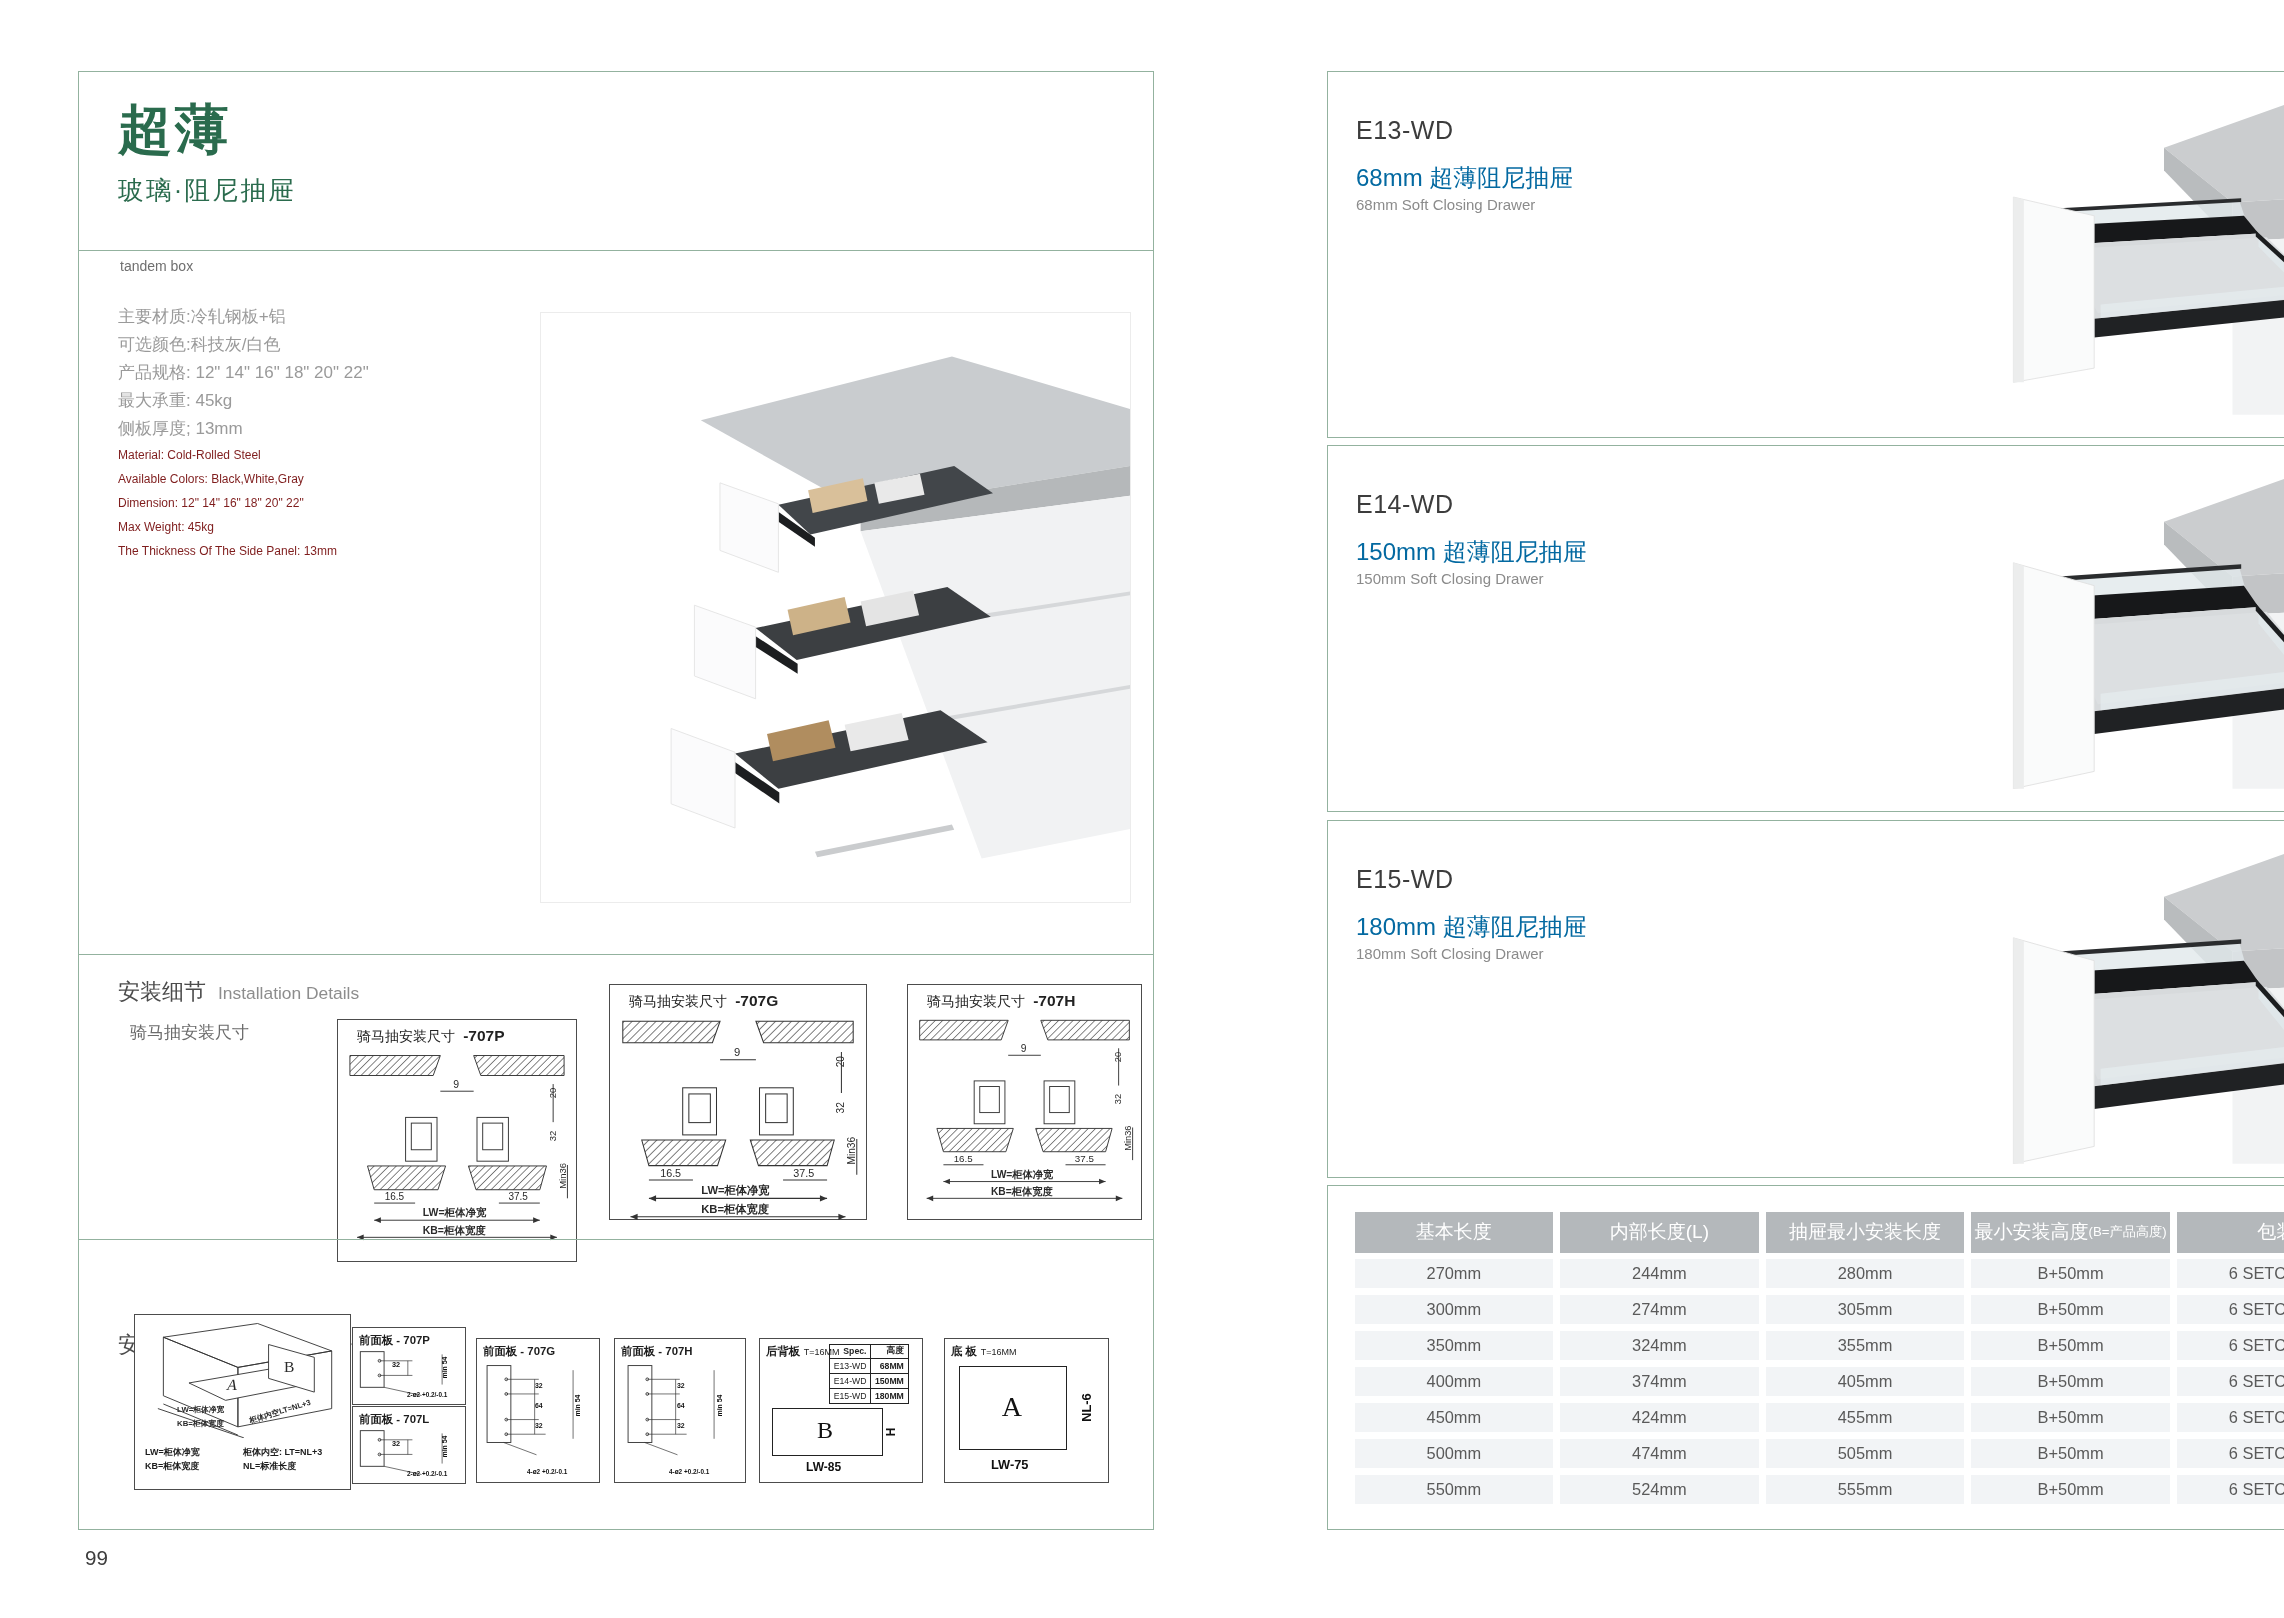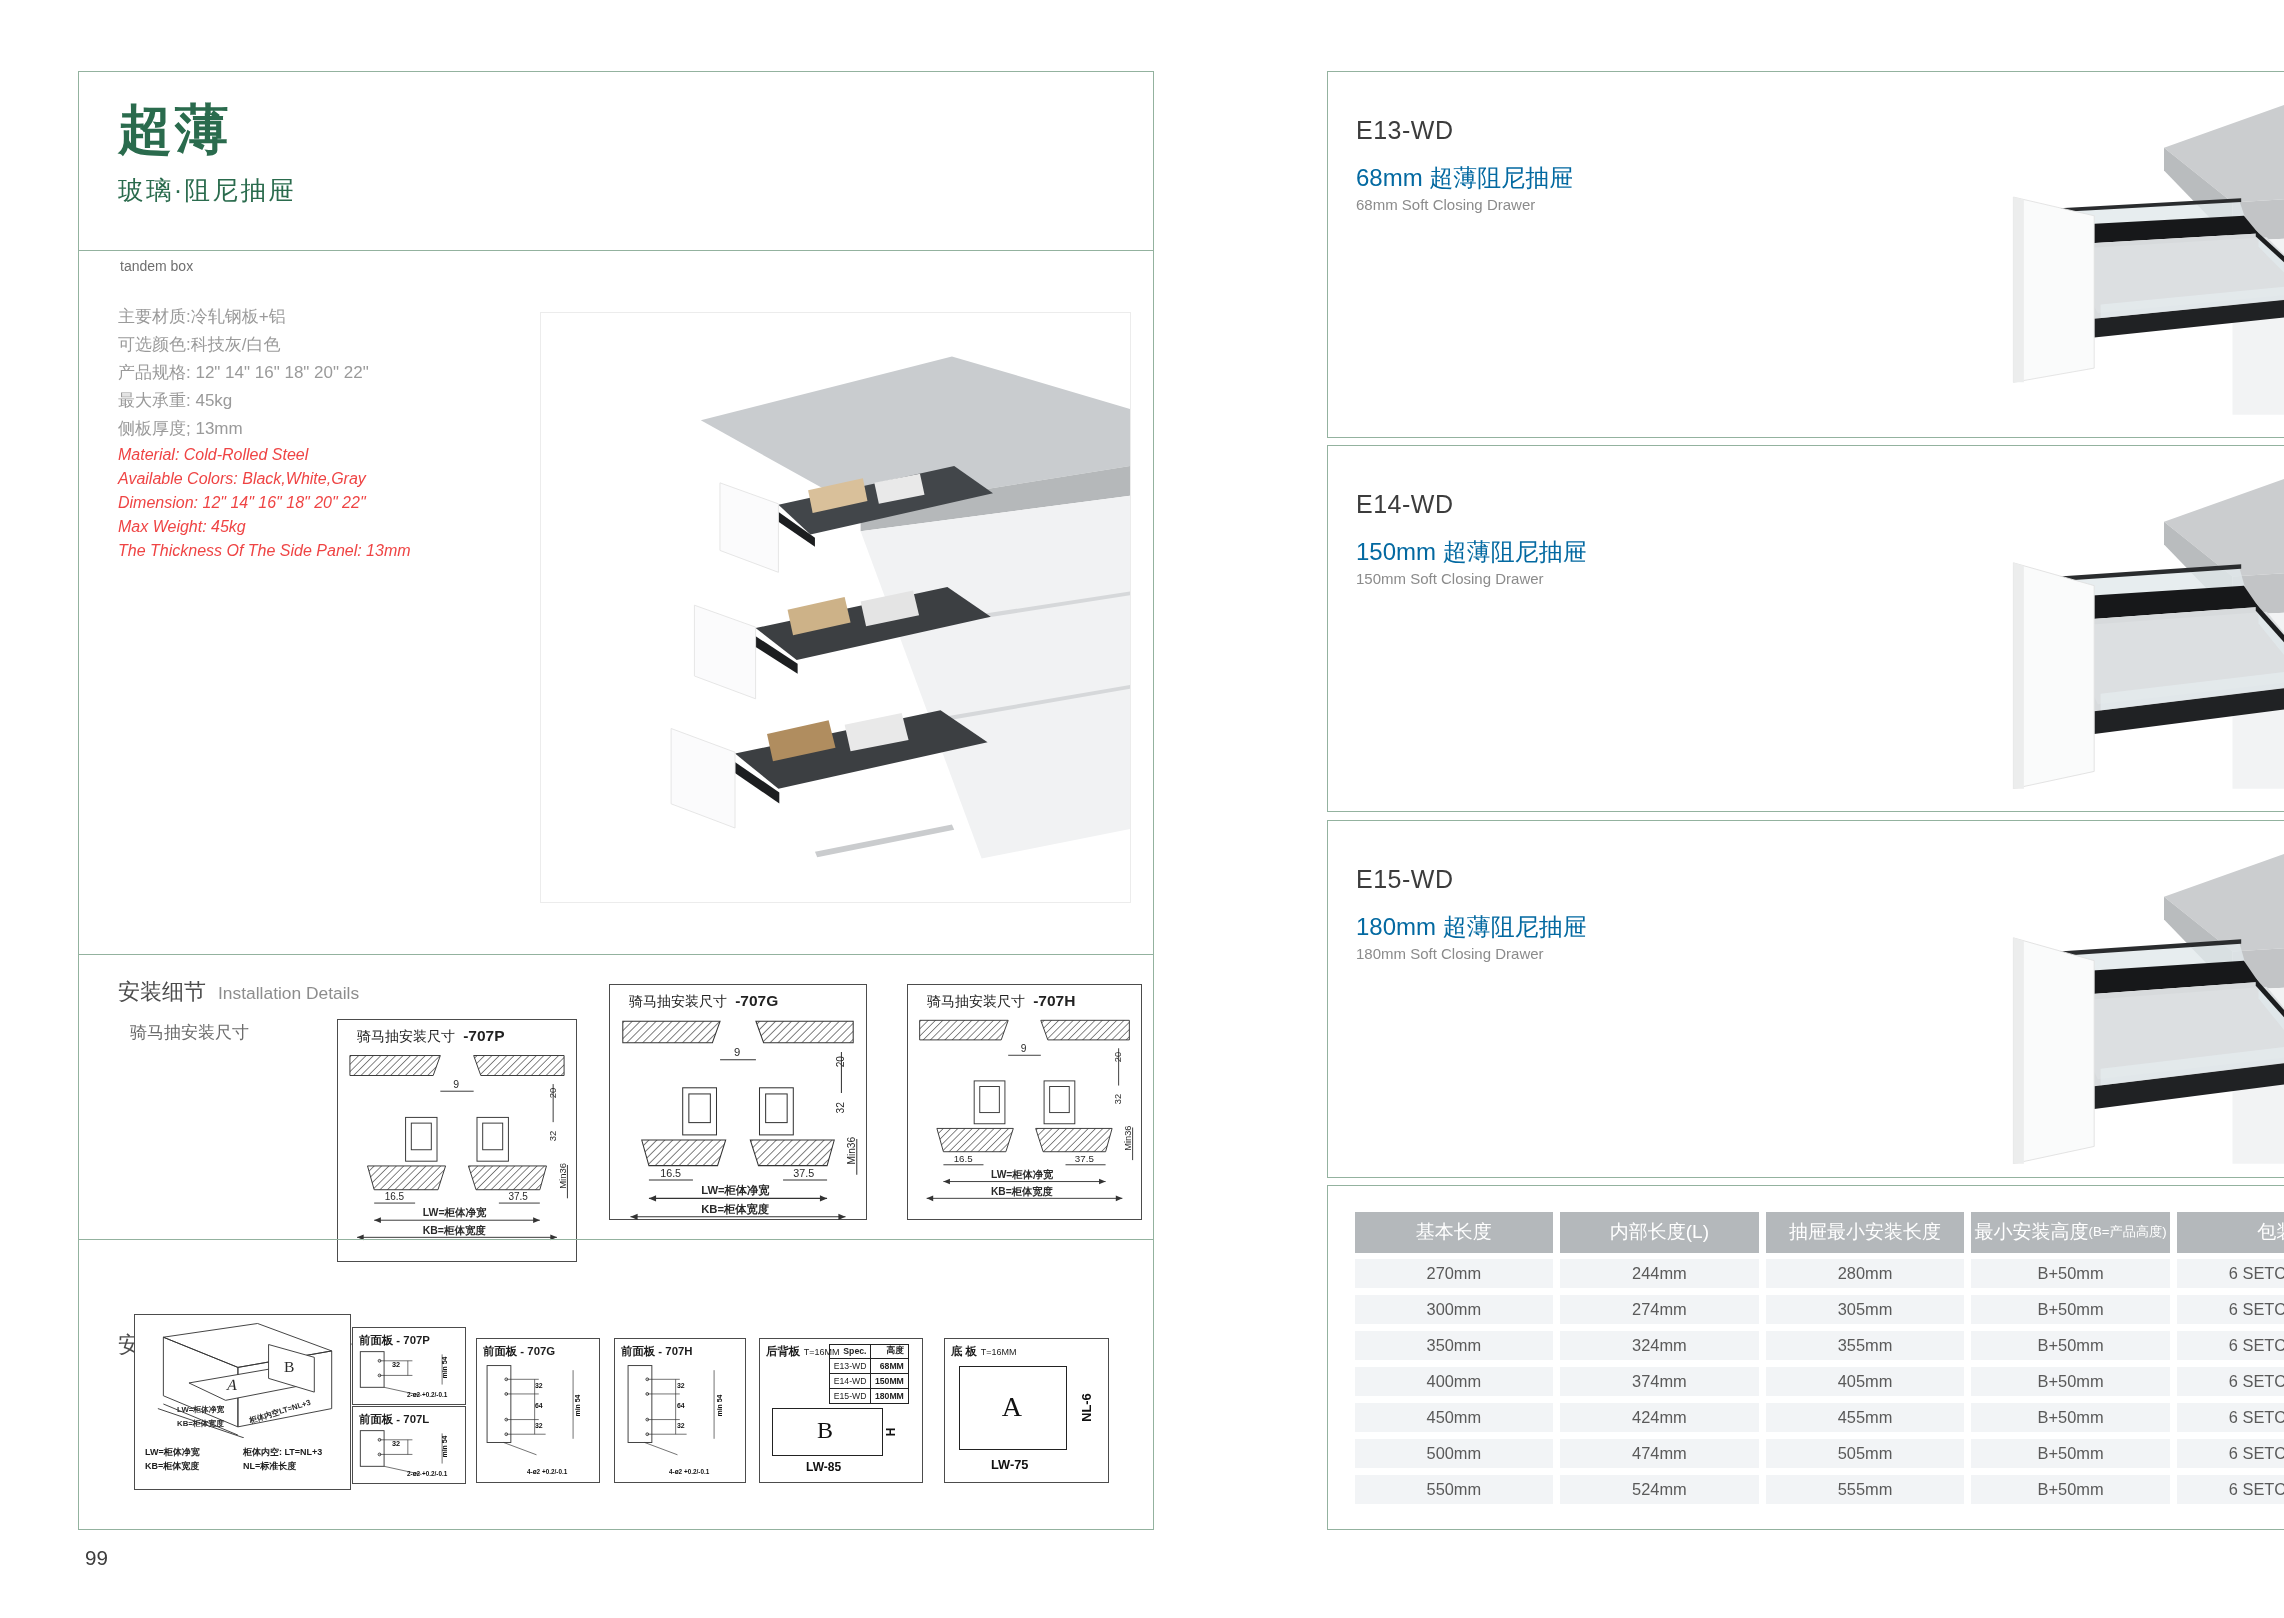--- a/index.html
+++ b/index.html
@@ -9,21 +9,21 @@
   .hline{position:absolute;left:0;right:0;height:0;border-top:1.4px solid #93b29f;}
 
   
   .t-cn{position:absolute;left:39px;top:22px;font-size:54px;font-weight:800;color:#2a6b4d;letter-spacing:2.7px;}
   .t-sub{position:absolute;left:39px;top:101px;font-size:25.6px;color:#2a6b4d;letter-spacing:2.3px;}
   .t-en{position:absolute;left:41px;top:147px;font-size:14px;color:#6f6f6f;margin-top:39px;}
 
   .specs{position:absolute;left:39px;top:231px;width:411px;}
   .specs p{margin:0;}
   .specs p.cn{font-size:17px;color:#9a9a9a;line-height:28px;}
-  .specs p.en{font-size:16px;color:#ef4444;line-height:24px;font-style:italic;}
+  .specs p.en{font-size:12px;color:#7f1d1d;line-height:24px;}
   .specs p.en:first-of-type{margin-top:19px;}
 
   .photo{position:absolute;background:#fff;border:0.5px solid #ececec;}
   .photo svg{width:100%;height:100%;display:block;}
 
   .sec-head{position:absolute;white-space:nowrap;}
   .sec-head .cn{font-size:22px;color:#4c4c4c;}
   .sec-head .en{font-size:17.4px;color:#8d8d8d;margin-left:10px;}
   .sec-cap{position:absolute;font-size:17px;color:#6b6b6b;}
 

